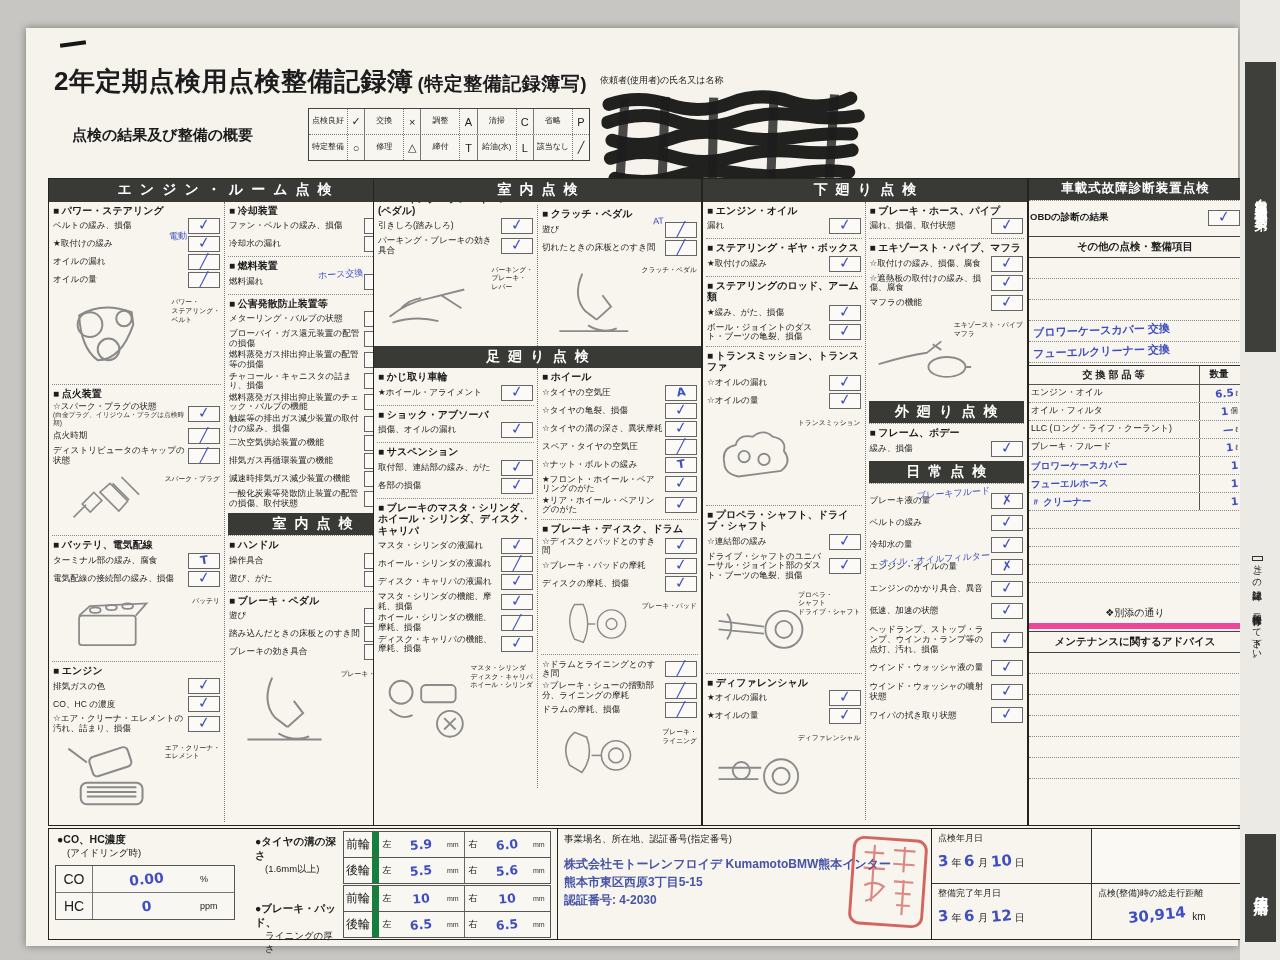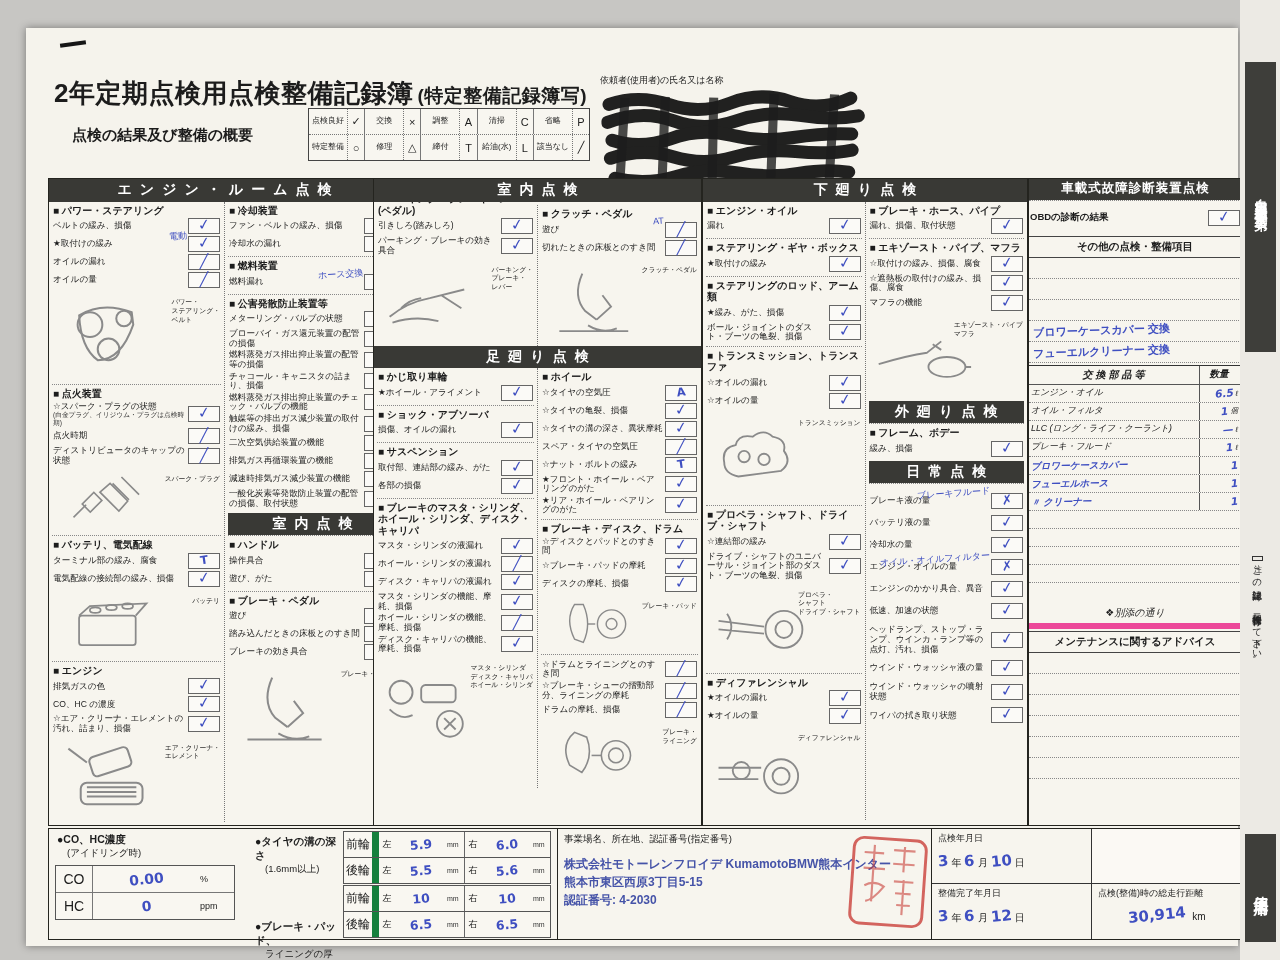--- a/index.html
+++ b/index.html
@@ -1,21 +1,21 @@
 <!DOCTYPE html>
 <html><head>
 <meta charset="utf-8">
 <style>
   html,body{margin:0;padding:0;width:1280px;height:960px;overflow:hidden;
     background:#c7c6c3;font-family:"Liberation Sans","DejaVu Sans",sans-serif;color:#1c1c1c;}
   .page{position:absolute;left:26px;top:28px;width:1212px;height:918px;background:#f5f3ec;
     box-shadow:0 0 8px rgba(0,0,0,.4);}
   .scan-dash{position:absolute;background:#161616;}
   
-  .title{position:absolute;left:28px;top:48px;font-size:26px;font-weight:bold;letter-spacing:.5px;white-space:nowrap;}
+  .title{position:absolute;left:28px;top:36px;font-size:26px;font-weight:bold;letter-spacing:.5px;white-space:nowrap;}
   .title .suffix{font-size:19px;margin-left:4px;}
   .subtitle{position:absolute;left:46px;top:98px;font-size:15px;font-weight:bold;}
   
   .legend{position:absolute;left:282px;top:80px;width:280px;border:1.4px solid #444;background:#f8f6f0;}
   .lg-row{display:flex;height:25px;}
   .lg-row + .lg-row{border-top:1px dotted #777;}
   .lg-label{width:38px;border-right:1px dotted #777;display:flex;align-items:center;justify-content:center;
     text-align:center;font-size:8px;line-height:1.05;padding:0 1px;}
   .lg-mark{width:17px;border-right:1px solid #777;display:flex;align-items:center;justify-content:center;font-size:11px;}
   .lg-row .lg-mark:last-child{border-right:none;}
@@ -53,21 +53,21 @@
   .fig{position:relative;margin:1px 0;}
   .fig svg.sketch{position:absolute;left:4px;top:2px;height:calc(100% - 6px);width:64%;}
   .fig-caps{position:absolute;right:1px;top:5px;font-size:6.8px;color:#222;line-height:1.3;text-align:left;}
   
   .lines{position:relative;}
   .dline{height:20px;border-bottom:1px dotted #888;}
   .hw-line{position:absolute;left:4px;color:#3f4fc1;font-size:11px;white-space:nowrap;transform:rotate(-2deg);font-weight:bold;}
   .sub-head{border-top:1.2px solid #444;border-bottom:1.2px solid #444;text-align:center;
     font-size:10.5px;font-weight:bold;padding:3px 0;margin-top:2px;background:#f7f5ee;}
   
-  .parts{margin-top:2px;border-top:1.4px solid #333;font-size:8.8px;font-style:italic;}
+  .parts{margin-top:2px;border-top:1.4px solid #333;font-size:8.8px;}
   .p-row{display:flex;border-bottom:1px dotted #888;min-height:17px;align-items:center;}
   .p-row.p-head{border-bottom:1px solid #555;font-weight:bold;min-height:18px;}
   .p-head .p-name{text-align:center;letter-spacing:3px;font-size:10px;}
   .p-head .p-qty{font-size:9.5px;justify-content:center;}
   .p-name{flex:1;padding-left:2px;}
   .p-name.hw{color:#3f4fc1;font-size:9.5px;transform:rotate(-1deg);font-weight:bold;}
   .p-qty{width:42px;border-left:1px solid #555;align-self:stretch;display:flex;align-items:center;justify-content:flex-end;padding-right:3px;box-sizing:border-box;}
   .p-qty .hwv{font-size:10.5px;transform:rotate(-5deg);}
   .p-unit{font-size:7.5px;margin-left:2px;}
   .p-empty{height:14px;}
@@ -79,21 +79,21 @@
   .b-title{font-size:10.5px;font-weight:bold;}
   .b-sub{font-size:9.5px;margin-left:10px;}
   .cohc{position:absolute;left:8px;top:4px;width:215px;}
   .cohc-table{position:absolute;left:6px;top:36px;width:178px;border:1.2px solid #555;background:#f9f7f1;}
   .c-row{display:flex;height:26px;align-items:center;}
   .c-row + .c-row{border-top:1px solid #777;}
   .c-l{width:36px;align-self:stretch;border-right:1px solid #777;display:flex;align-items:center;justify-content:center;font-size:14px;}
   .c-v{flex:1;text-align:center;font-size:14px;transform:rotate(-6deg);}
   .c-u{width:34px;font-size:9px;}
   .meas-labels{position:absolute;left:206px;top:6px;width:86px;}
-  .meas-labels .b2{margin-top:44px;}
+  .meas-labels .b2{margin-top:26px;}
   .t-tire{position:absolute;left:294px;top:3px;width:208px;}
   .t-pad{position:absolute;left:294px;top:57px;width:208px;}
   .m-row{display:flex;height:25px;border:1px solid #555;margin-top:-1px;align-items:center;background:#f9f7f1;}
   .m-pos{width:28px;align-self:stretch;border-right:7px solid #15803d;display:flex;align-items:center;justify-content:center;font-size:12px;}
   .m-lr{width:16px;text-align:center;font-size:9px;}
   .m-lr.r{border-left:1px solid #666;align-self:stretch;display:flex;align-items:center;justify-content:center;}
   .m-val{flex:1;text-align:center;font-size:12.5px;transform:rotate(-5deg);}
   .m-unit{width:17px;font-size:7px;color:#333;}
   .business{position:absolute;left:508px;top:0;width:374px;height:100%;border-left:1.6px solid #24241f;
     padding:4px 6px;box-sizing:border-box;}
@@ -878,21 +878,21 @@
           <div class="sec-head">日常点検</div>
           <div class="group plain daily">
             <div class="item">
               <div class="i-label">ブレーキ液の量</div>
               <div class="i-note">ブレーキフルード</div>
               <div class="i-box">
                 <span class="mark m-x">✗</span>
               </div>
             </div>
             <div class="item">
-              <div class="i-label">バッテリ液の量</div>
+              <div class="i-label">ベルトの緩み</div>
               <div class="i-box">
                 <span class="mark m-c">✓</span>
               </div>
             </div>
             <div class="item">
               <div class="i-label">冷却水の量</div>
               <div class="i-box">
                 <span class="mark m-c">✓</span>
               </div>
             </div>

